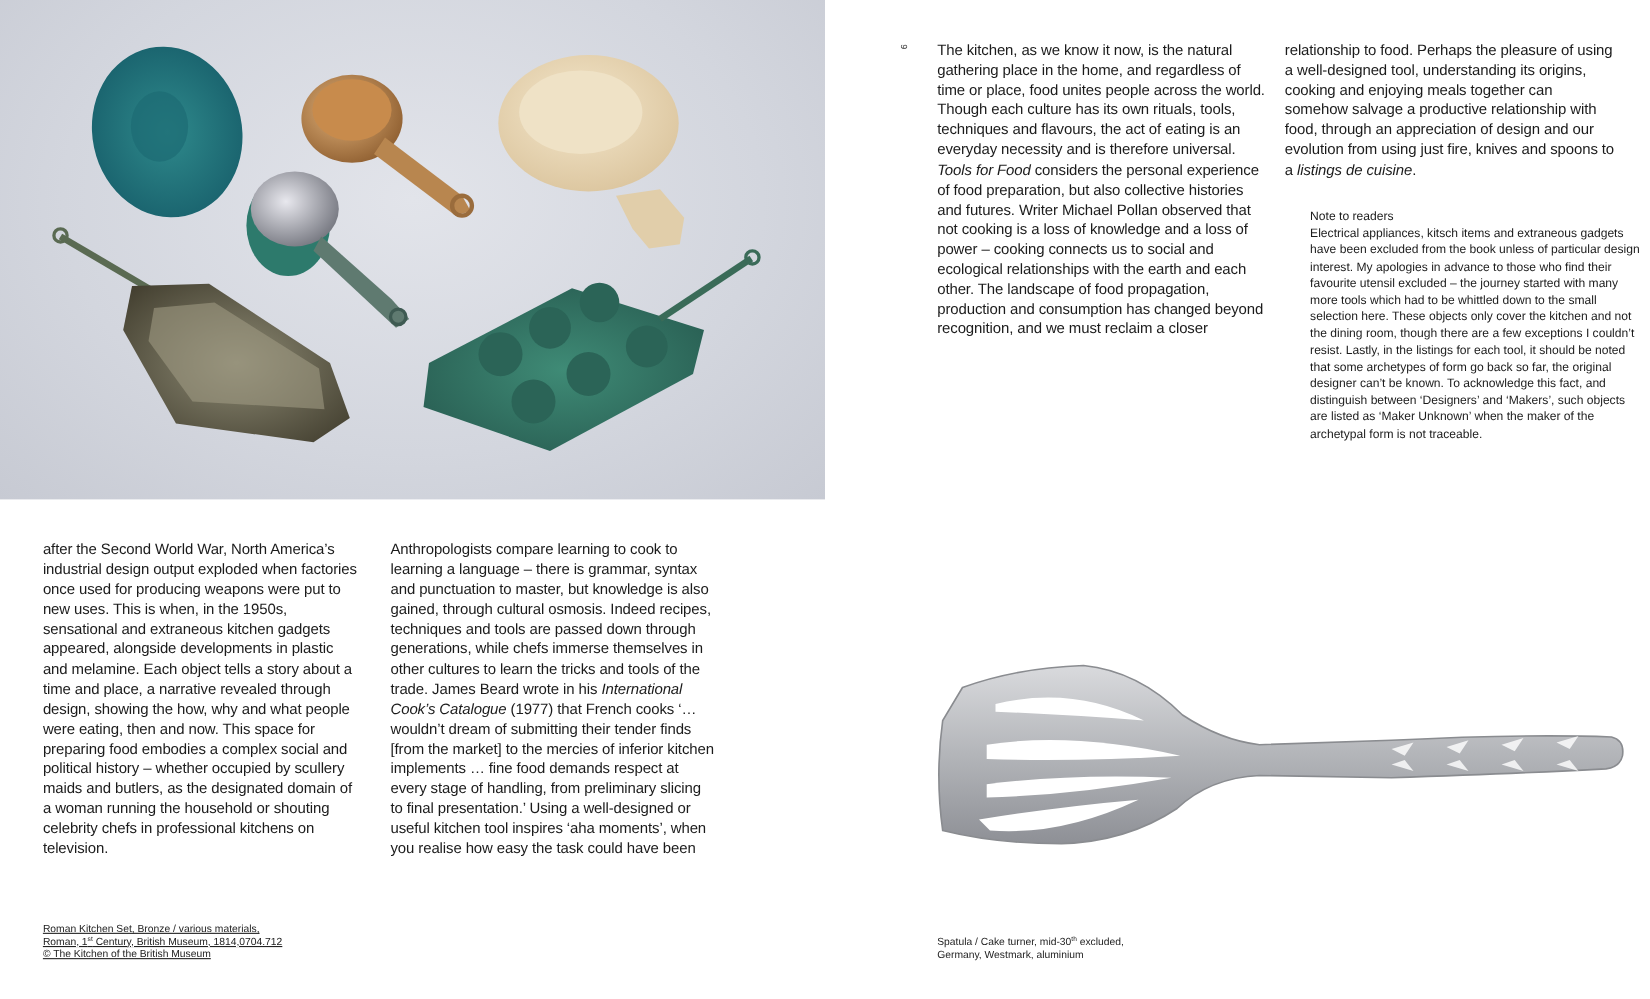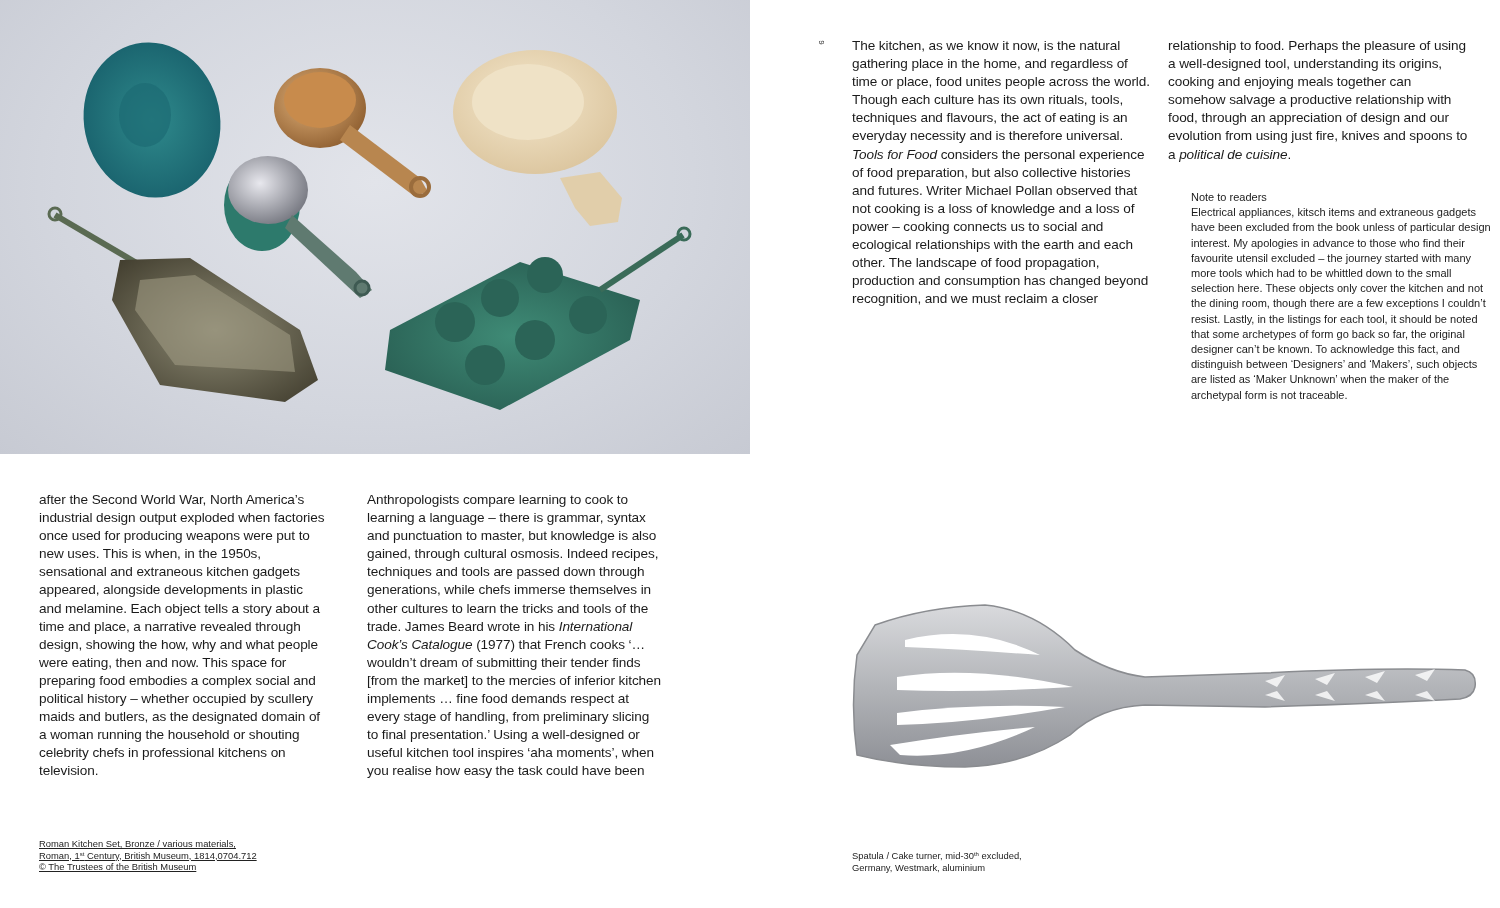--- a/index.html
+++ b/index.html
@@ -84,33 +84,33 @@
   </svg>
 </div>
 
 <div class="page-num">9</div>
 
 <div class="body-text" style="left:852px; top:37px; width:300px;">
   <p><span>The kitchen, as we know it now, is the natural gathering place in the home, and regardless of time or place, food unites people across the world. Though each culture has its own rituals, tools, techniques and flavours, the act of eating is an everyday necessity and is therefore universal. </span><i>Tools for Food</i><span> considers the personal experience of food preparation, but also collective histories and futures. Writer Michael Pollan observed that not cooking is a loss of knowledge and a loss of power – cooking connects us to social and ecological relationships with the earth and each other. The landscape of food propagation, production and consumption has changed beyond recognition, and we must reclaim a closer</span></p>
 </div>
 
 <div class="body-text" style="left:1168px; top:37px; width:300px;">
-  <p><span>relationship to food. Perhaps the pleasure of using a well-designed tool, understanding its origins, cooking and enjoying meals together can somehow salvage a productive relationship with food, through an appreciation of design and our evolution from using just fire, knives and spoons to a </span><i>political de cuisine</i><span>.</span></p>
+  <p><span>relationship to food. Perhaps the pleasure of using a well-designed tool, understanding its origins, cooking and enjoying meals together can somehow salvage a productive relationship with food, through an appreciation of design and our evolution from using just fire, knives and spoons to a </span><i>listings de cuisine</i><span>.</span></p>
 </div>
 
 <div class="note" style="left:1168px; top:190px; width:300px;">
   <div class="nt">Note to readers</div>
   <div class="nt">Electrical appliances, kitsch items and extraneous gadgets have been excluded from the book unless of particular design interest. My apologies in advance to those who find their favourite utensil excluded – the journey started with many more tools which had to be whittled down to the small selection here. These objects only cover the kitchen and not the dining room, though there are a few exceptions I couldn’t resist. Lastly, in the listings for each tool, it should be noted that some archetypes of form go back so far, the original designer can’t be known. To acknowledge this fact, and distinguish between ‘Designers’ and ‘Makers’, such objects are listed as ‘Maker Unknown’ when the maker of the archetypal form is not traceable.</div>
 </div>
 
 <div class="body-text" style="left:39px; top:491px; width:290px;">
   <p>after the Second World War, North America’s industrial design output exploded when factories once used for producing weapons were put to new uses. This is when, in the 1950s, sensational and extraneous kitchen gadgets appeared, alongside developments in plastic and melamine. Each object tells a story about a time and place, a narrative revealed through design, showing the how, why and what people were eating, then and now. This space for preparing food embodies a complex social and political history – whether occupied by scullery maids and butlers, as the designated domain of a woman running the household or shouting celebrity chefs in professional kitchens on television.</p>
 </div>
 
-<div class="body-text" style="left:355px; top:491px; width:296px;margin-left:12px;">
+<div class="body-text" style="left:355px; top:491px; width:296px;">
   <p><span>Anthropologists compare learning to cook to learning a language – there is grammar, syntax and punctuation to master, but knowledge is also gained, through cultural osmosis. Indeed recipes, techniques and tools are passed down through generations, while chefs immerse themselves in other cultures to learn the tricks and tools of the trade. James Beard wrote in his </span><i>International Cook’s Catalogue</i><span> (1977) that French cooks ‘… wouldn’t dream of submitting their tender finds [from the market] to the mercies of inferior kitchen implements … fine food demands respect at every stage of handling, from preliminary slicing to final presentation.’ Using a well-designed or useful kitchen tool inspires ‘aha moments’, when you realise how easy the task could have been</span></p>
 </div>
 
 <div class="spatula">
   <svg width="640" height="175" viewBox="0 0 640 175">
     <defs>
       <linearGradient id="alu" x1="0" y1="0" x2="0" y2="1">
         <stop offset="0%" stop-color="#d9dadd"></stop>
           <stop offset="50%" stop-color="#b3b5b9"></stop>
           <stop offset="100%" stop-color="#8e9096"></stop>
@@ -130,19 +130,19 @@
         <path d="M470 100 L490 106 L482 96 Z"></path>
         <path d="M520 100 L540 106 L532 96 Z"></path>
         <path d="M570 100 L590 106 L582 96 Z"></path>
     </g>
   </svg>
 </div>
 
 <div class="caption" style="left:39px; top:838px; width:300px;text-decoration:underline;">
   <div>Roman Kitchen Set, Bronze / various materials,</div>
   <div><span>Roman, 1</span><sup>st</sup><span> Century, British Museum, 1814,0704.712</span></div>
-  <div>© The Trustees of the British Museum</div>
+  <div>© The Kitchen of the British Museum</div>
 </div>
 
 <div class="caption" style="left:852px; top:850px; width:300px;">
   <div><span>Spatula / Cake turner, mid-30</span><sup>th</sup><span> excluded,</span></div>
   <div>Germany, Westmark, aluminium</div>
 </div>
 
 </body></html>

